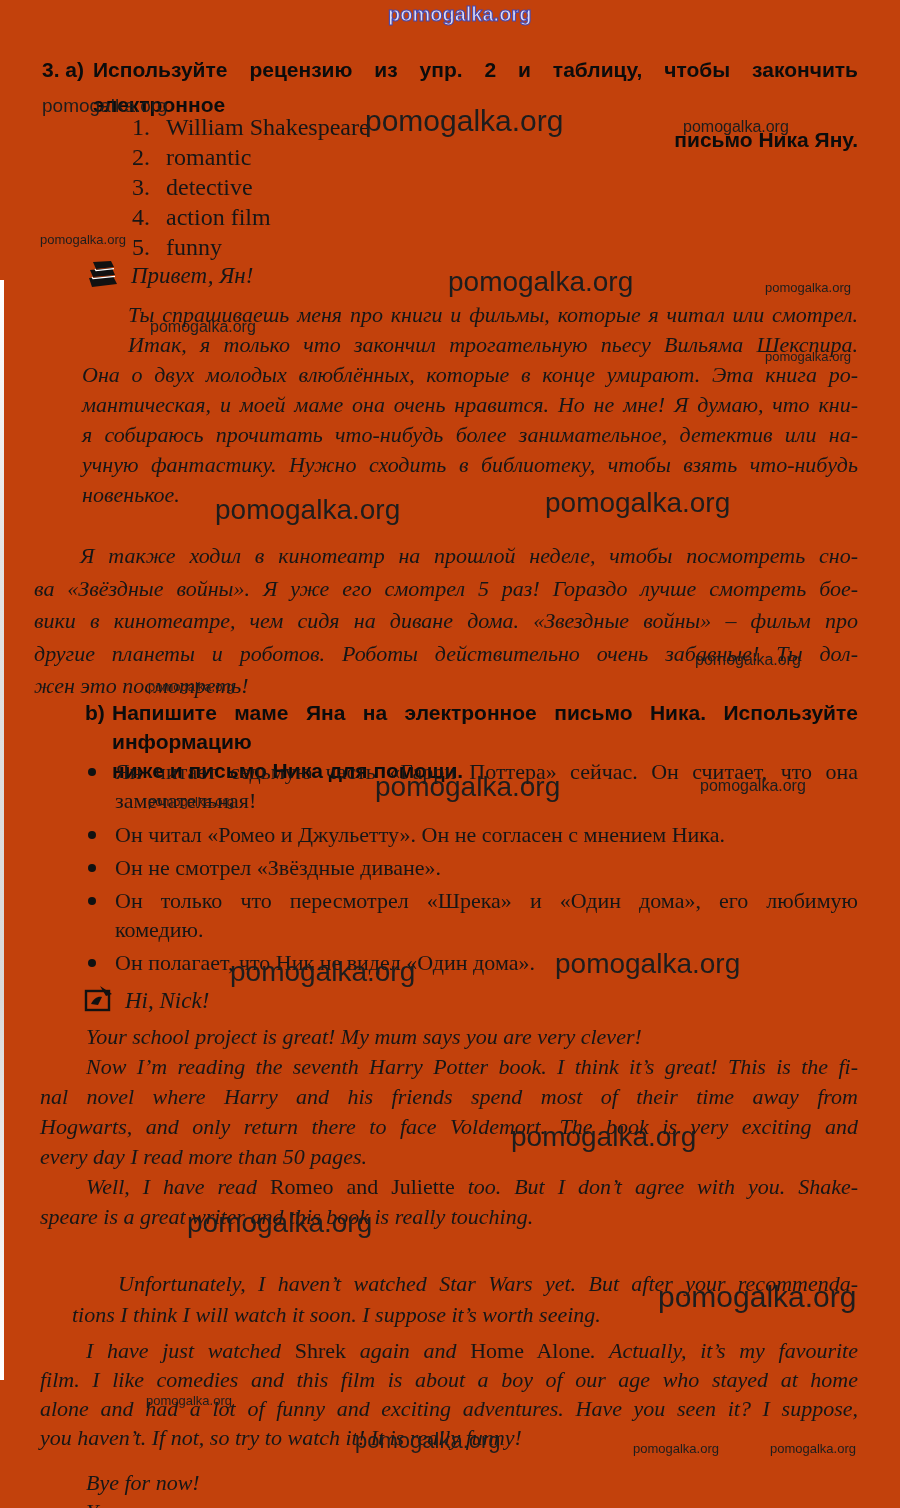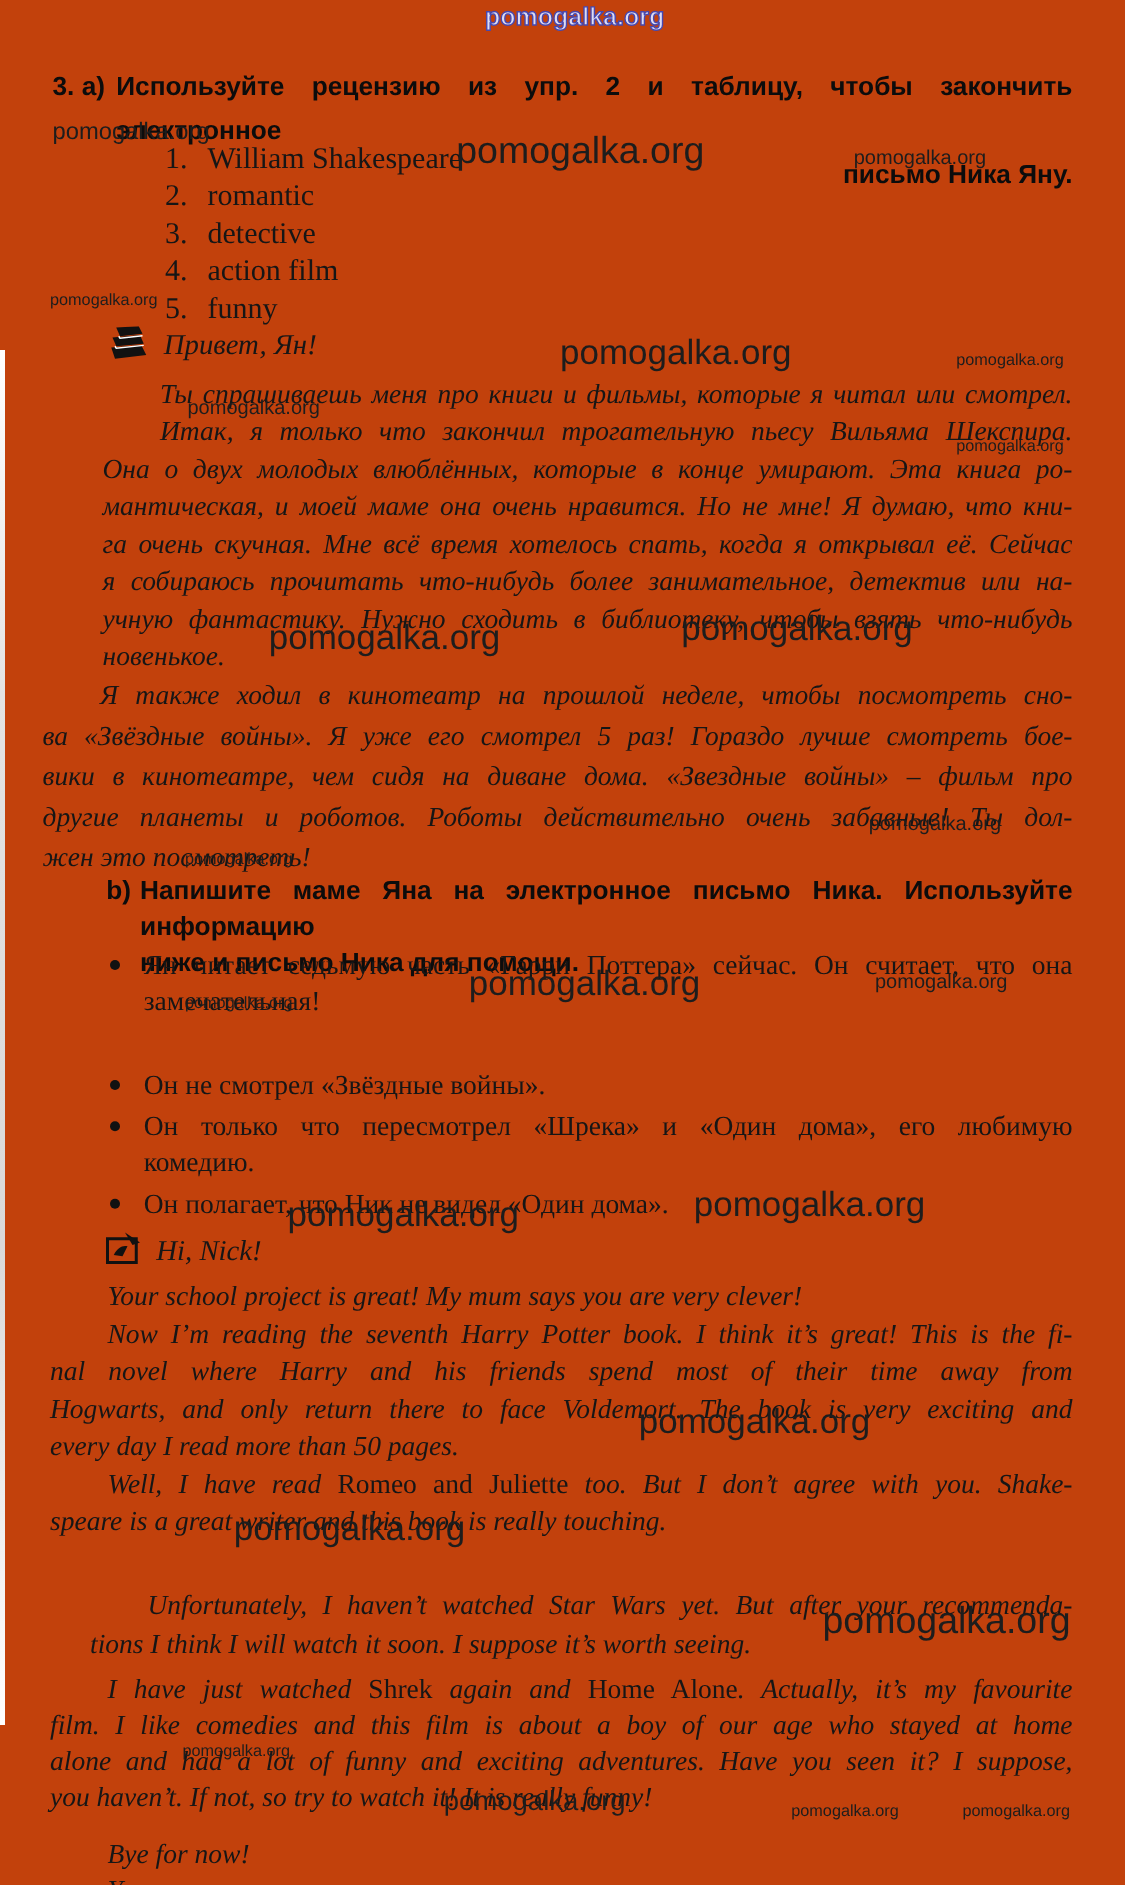--- a/index.html
+++ b/index.html
@@ -121,21 +121,20 @@
       </svg>
     </span>
     <span>Привет, Ян!</span>
   </div>
 
   <div class="sec ital p1" style="left:34px;top:300px;width:824px">
     <div class="ln j ind">Ты спрашиваешь меня про книги и фильмы, которые я читал или смотрел.</div>
     <div class="ln j ind">Итак, я только что закончил трогательную пьесу Вильяма Шекспира.</div>
     <div class="ln j">Она о двух молодых влюблённых, которые в конце умирают. Эта книга ро-</div>
     <div class="ln j">мантическая, и моей маме она очень нравится. Но не мне! Я думаю, что кни-</div>
-    <div class="ln j">га очень скучная. Мне всё время хотелось спать, когда я открывал её. Сейчас</div>
     <div class="ln j">я собираюсь прочитать что-нибудь более занимательное, детектив или на-</div>
     <div class="ln j">учную фантастику. Нужно сходить в библиотеку, чтобы взять что-нибудь</div>
     <div class="ln">новенькое.</div>
   </div>
 
   <div class="sec ital p2" style="left:34px;top:540px;width:824px">
     <div class="ln j ind">Я также ходил в кинотеатр на прошлой неделе, чтобы посмотреть сно-</div>
     <div class="ln j">ва «Звёздные войны». Я уже его смотрел 5 раз! Гораздо лучше смотреть бое-</div>
     <div class="ln j">вики в кинотеатре, чем сидя на диване дома. «Звездные войны» – фильм про</div>
     <div class="ln j">другие планеты и роботов. Роботы действительно очень забавные! Ты дол-</div>
@@ -150,24 +149,30 @@
     <div class="l2" style="line-height:29px">ниже и письмо Ника для помощи.</div>
   </div>
 
   <div class="bullet" style="left:88px;top:757px">
     <span class="dot"></span>
     <div class="btext">
       <div class="j">Ян читает седьмую часть «Гарри Поттера» сейчас. Он считает, что она</div>
       <div>замечательная!</div>
     </div>
   </div>
+  <div class="bullet" style="left:88px;top:820px">
+    <span class="dot"></span>
+    <div class="btext">
+        <div>Он читал «Ромео и Джульетту». Он не согласен с мнением Ника.</div>
+      </div>
+  </div>
   <div class="bullet" style="left:88px;top:853px">
     <span class="dot"></span>
     <div class="btext">
-        <div>Он не смотрел «Звёздные войны».</div>
+        <div>Он не смотрел «Звёздные диване».</div>
       </div>
   </div>
   <div class="bullet" style="left:88px;top:886px">
     <span class="dot"></span>
     <div class="btext">
       <div class="j">Он только что пересмотрел «Шрека» и «Один дома», его любимую</div>
       <div>комедию.</div>
     </div>
   </div>
   <div class="bullet" style="left:88px;top:948px">

